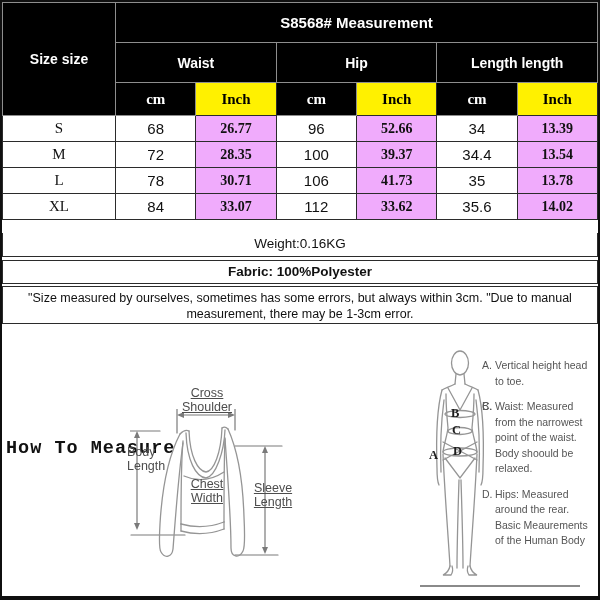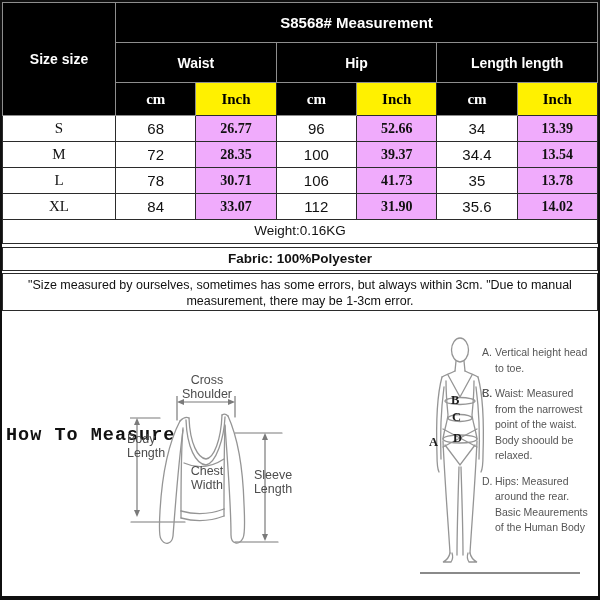--- a/index.html
+++ b/index.html
@@ -25,34 +25,34 @@
   td.unit-inch { background:#fff100; color:#000; border:1px solid #2b2b2b;
                  font-family:"Liberation Serif", serif; font-weight:bold; font-size:15px; }
   tr.data-row td { height:26px; border:1px solid #2b2b2b; background:#fff;
                    font-size:15px; color:#111; }
   tr.data-row td.size-cell { font-family:"Liberation Serif", serif; }
   tr.data-row td.inch-cell { background:#f0abfc; font-family:"Liberation Serif", serif;
                              font-weight:bold; font-size:14px; }
 
   
   .info-box { border:1px solid #2b2b2b; border-top-width:1px; text-align:center;
-              color:#111; background:#fff; }
+              color:#111; background:#fff;margin-top:13px; }
   .weight-box { height:24px; line-height:22px; font-size:13.5px; border-top:none; }
   .fabric-box { height:24px; line-height:22px; font-size:13.5px; margin-top:3px;font-weight:bold; }
   .note-box { height:38px; margin-top:2px; font-size:12.5px; line-height:16px;
               padding:3px 14px 0 14px; }
 
   
   .measure-section { position:relative; width:100%; height:286px; background:#fff; }
   .howto { position:absolute; left:4px; top:114px;
            font-family:"Liberation Mono", monospace; font-weight:bold;
            font-size:18.5px; color:#111; letter-spacing:1px; white-space:nowrap;text-align:center; }
   .diagram-label { position:absolute; font-size:12.5px; line-height:14px;
                    color:#4d4d4d; }
-  .dl-center { text-align:center; }
+  .dl-center { text-align:center;text-decoration:underline; }
   .figure-letter { position:absolute; font-family:"Liberation Serif", serif;
                    font-weight:bold; font-size:12.5px; color:#1c1c1c; }
   svg.linework { position:absolute; }
   svg.linework path, svg.linework line, svg.linework ellipse {
     fill:none; stroke:#959595; stroke-width:1.3; stroke-linecap:round; }
   svg.linework .arrow { stroke:#7a7a7a; stroke-width:1.2; }
   svg.linework .ah { fill:#7a7a7a; stroke:none; }
   .instructions { position:absolute; left:480px; top:34px; width:114px; }
   .instr-item { position:relative; padding-left:13px; font-size:10.5px;
                 line-height:15.5px; color:#555; margin-bottom:10px; }
@@ -118,21 +118,21 @@
       <td>106</td>
       <td class="inch-cell">41.73</td>
       <td>35</td>
       <td class="inch-cell">13.78</td>
     </tr>
     <tr class="data-row">
       <td class="size-cell">XL</td>
       <td>84</td>
       <td class="inch-cell">33.07</td>
       <td>112</td>
-      <td class="inch-cell">31.90</td>
+      <td class="inch-cell">33.62</td>
       <td>35.6</td>
       <td class="inch-cell">14.02</td>
     </tr>
   </tbody>
     </table>
 
   <div class="info-box weight-box">Weight:0.16KG</div>
   <div class="info-box fabric-box">Fabric: 100%Polyester</div>
   <div class="info-box note-box">"Size measured by ourselves, sometimes has some errors, but always within 3cm. "Due to manual measurement, there may be 1-3cm error.</div>
 

